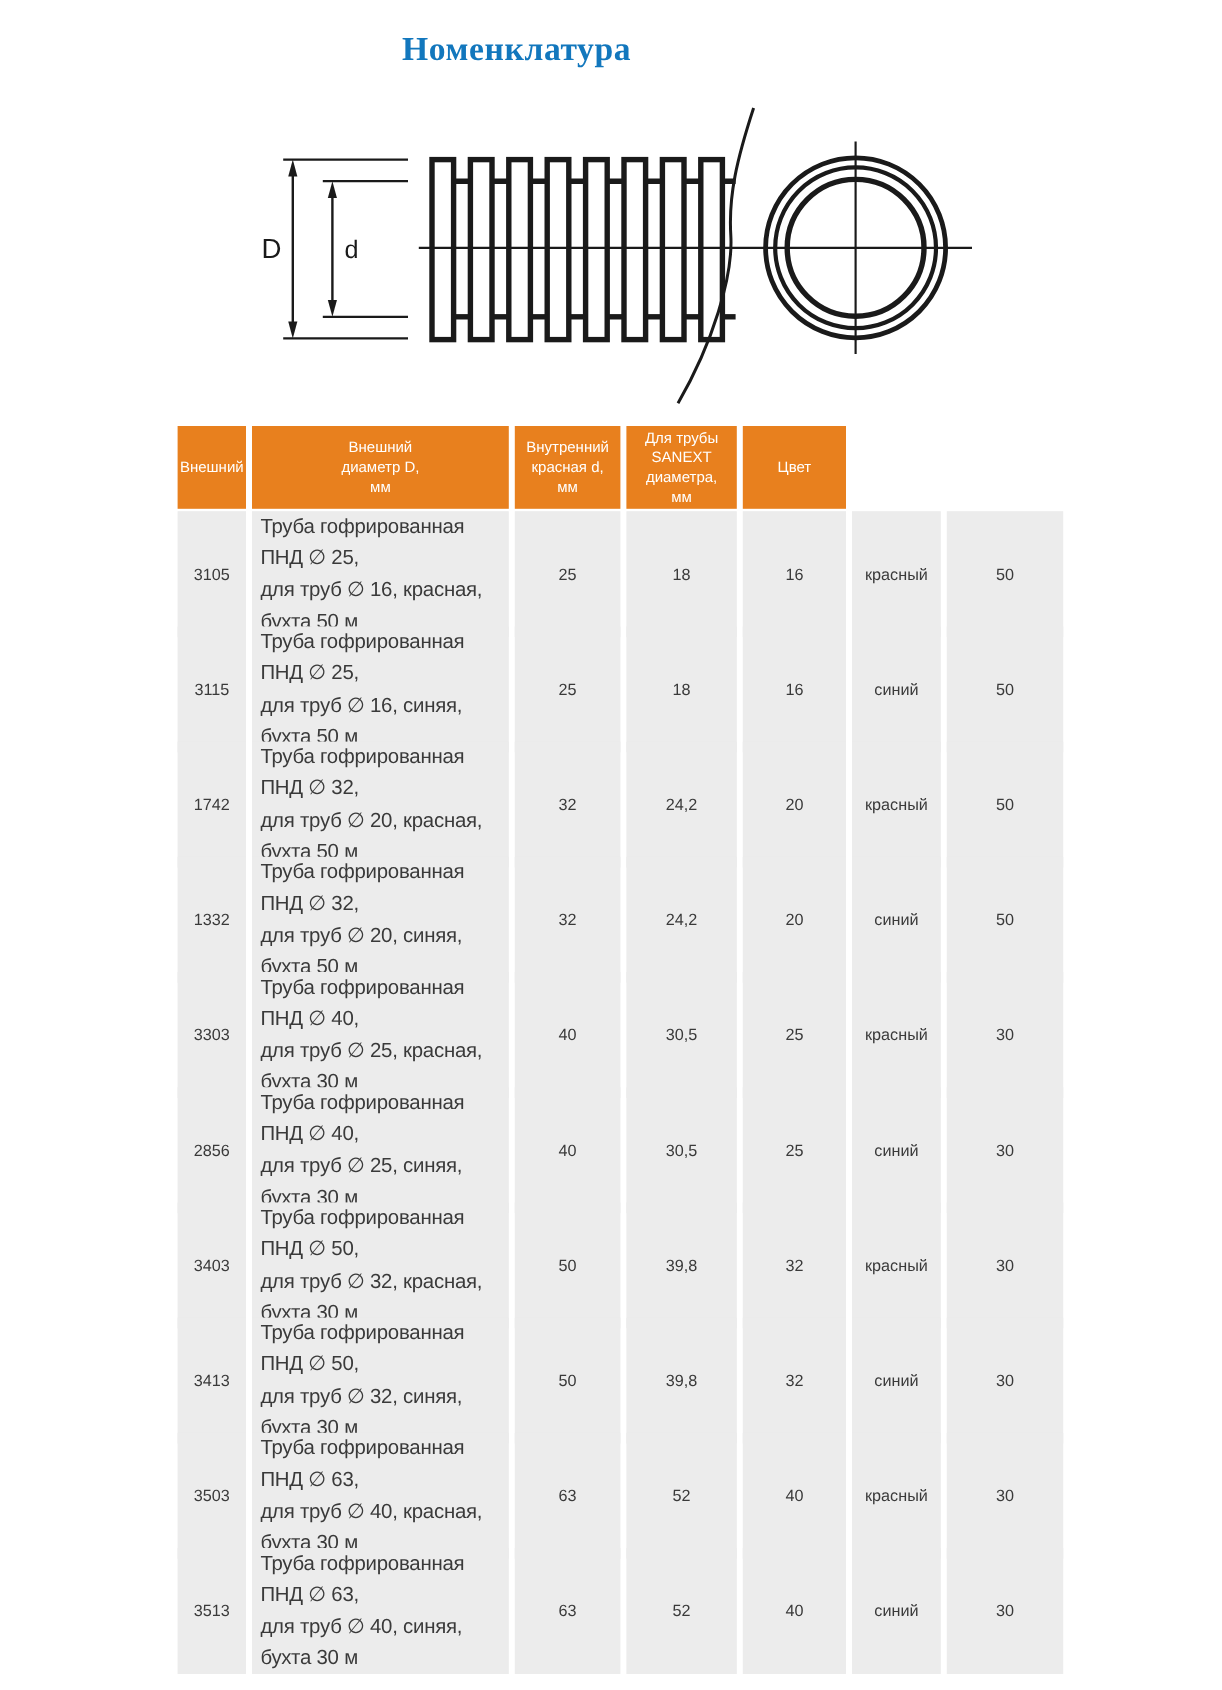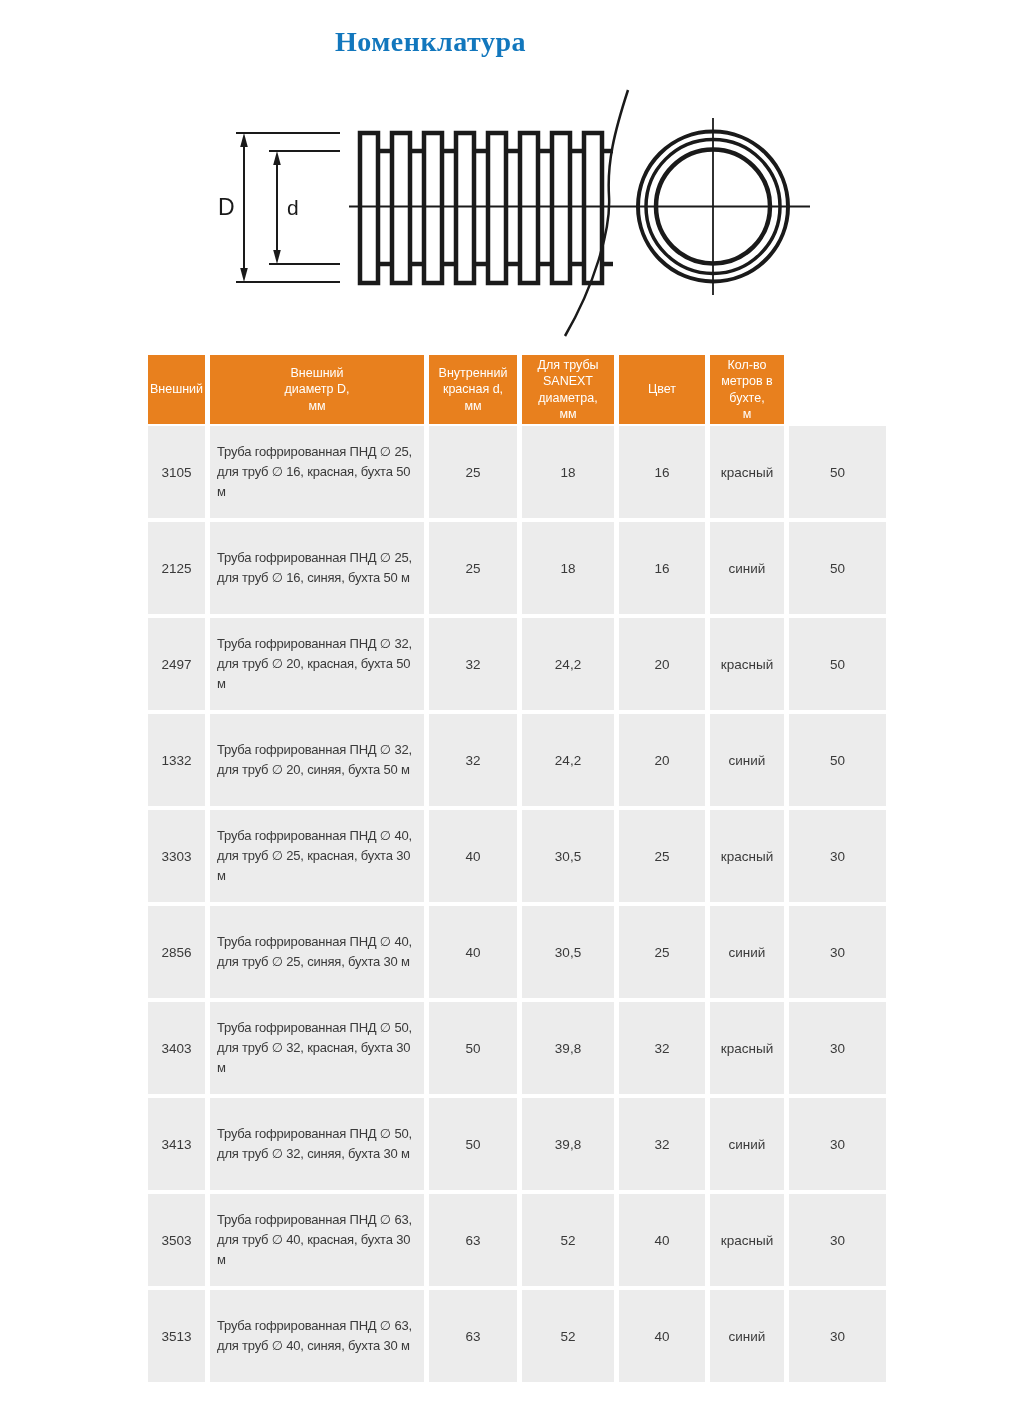--- a/index.html
+++ b/index.html
@@ -50,21 +50,21 @@
     background:var(--orange);
     color:#ffffff;
     font-size:12.5px;
     line-height:1.3;
     padding:2px 3px;
   }
   .cell.name{
     justify-content:flex-start;
     text-align:left;
     padding:0 6px 0 7px;
-    font-size:13px;
+    font-size:17px;
     line-height:1.55;
     letter-spacing:-0.2px;
   }
 </style>
 </head>
 <body>
 
 <h1 class="page-title">Номенклатура</h1>
 
 <div class="diagram">
@@ -145,49 +145,46 @@
 диаметр D,
 мм</div>
     <div class="cell">Внутренний
 красная d,
 мм</div>
     <div class="cell">Для трубы
 SANEXT
 диаметра,
 мм</div>
     <div class="cell">Цвет</div>
-    <div class="cell">Кол-во
-метров в бухте,
-м</div>
   </div>
   <div id="tbody">
   <div class="grid-row body">
     <div class="cell">3105</div>
     <div class="cell name">Труба гофрированная ПНД ∅ 25,
 для труб ∅ 16, красная, бухта 50 м</div>
     <div class="cell">25</div>
     <div class="cell">18</div>
     <div class="cell">16</div>
     <div class="cell">красный</div>
     <div class="cell">50</div>
   </div>
 
   <div class="grid-row body">
-    <div class="cell">2125</div>
+    <div class="cell">3115</div>
     <div class="cell name">Труба гофрированная ПНД ∅ 25,
 для труб ∅ 16, синяя, бухта 50 м</div>
     <div class="cell">25</div>
     <div class="cell">18</div>
     <div class="cell">16</div>
     <div class="cell">синий</div>
     <div class="cell">50</div>
   </div>
 
   <div class="grid-row body">
-    <div class="cell">2497</div>
+    <div class="cell">1742</div>
     <div class="cell name">Труба гофрированная ПНД ∅ 32,
 для труб ∅ 20, красная, бухта 50 м</div>
     <div class="cell">32</div>
     <div class="cell">24,2</div>
     <div class="cell">20</div>
     <div class="cell">красный</div>
     <div class="cell">50</div>
   </div>
 
   <div class="grid-row body">

